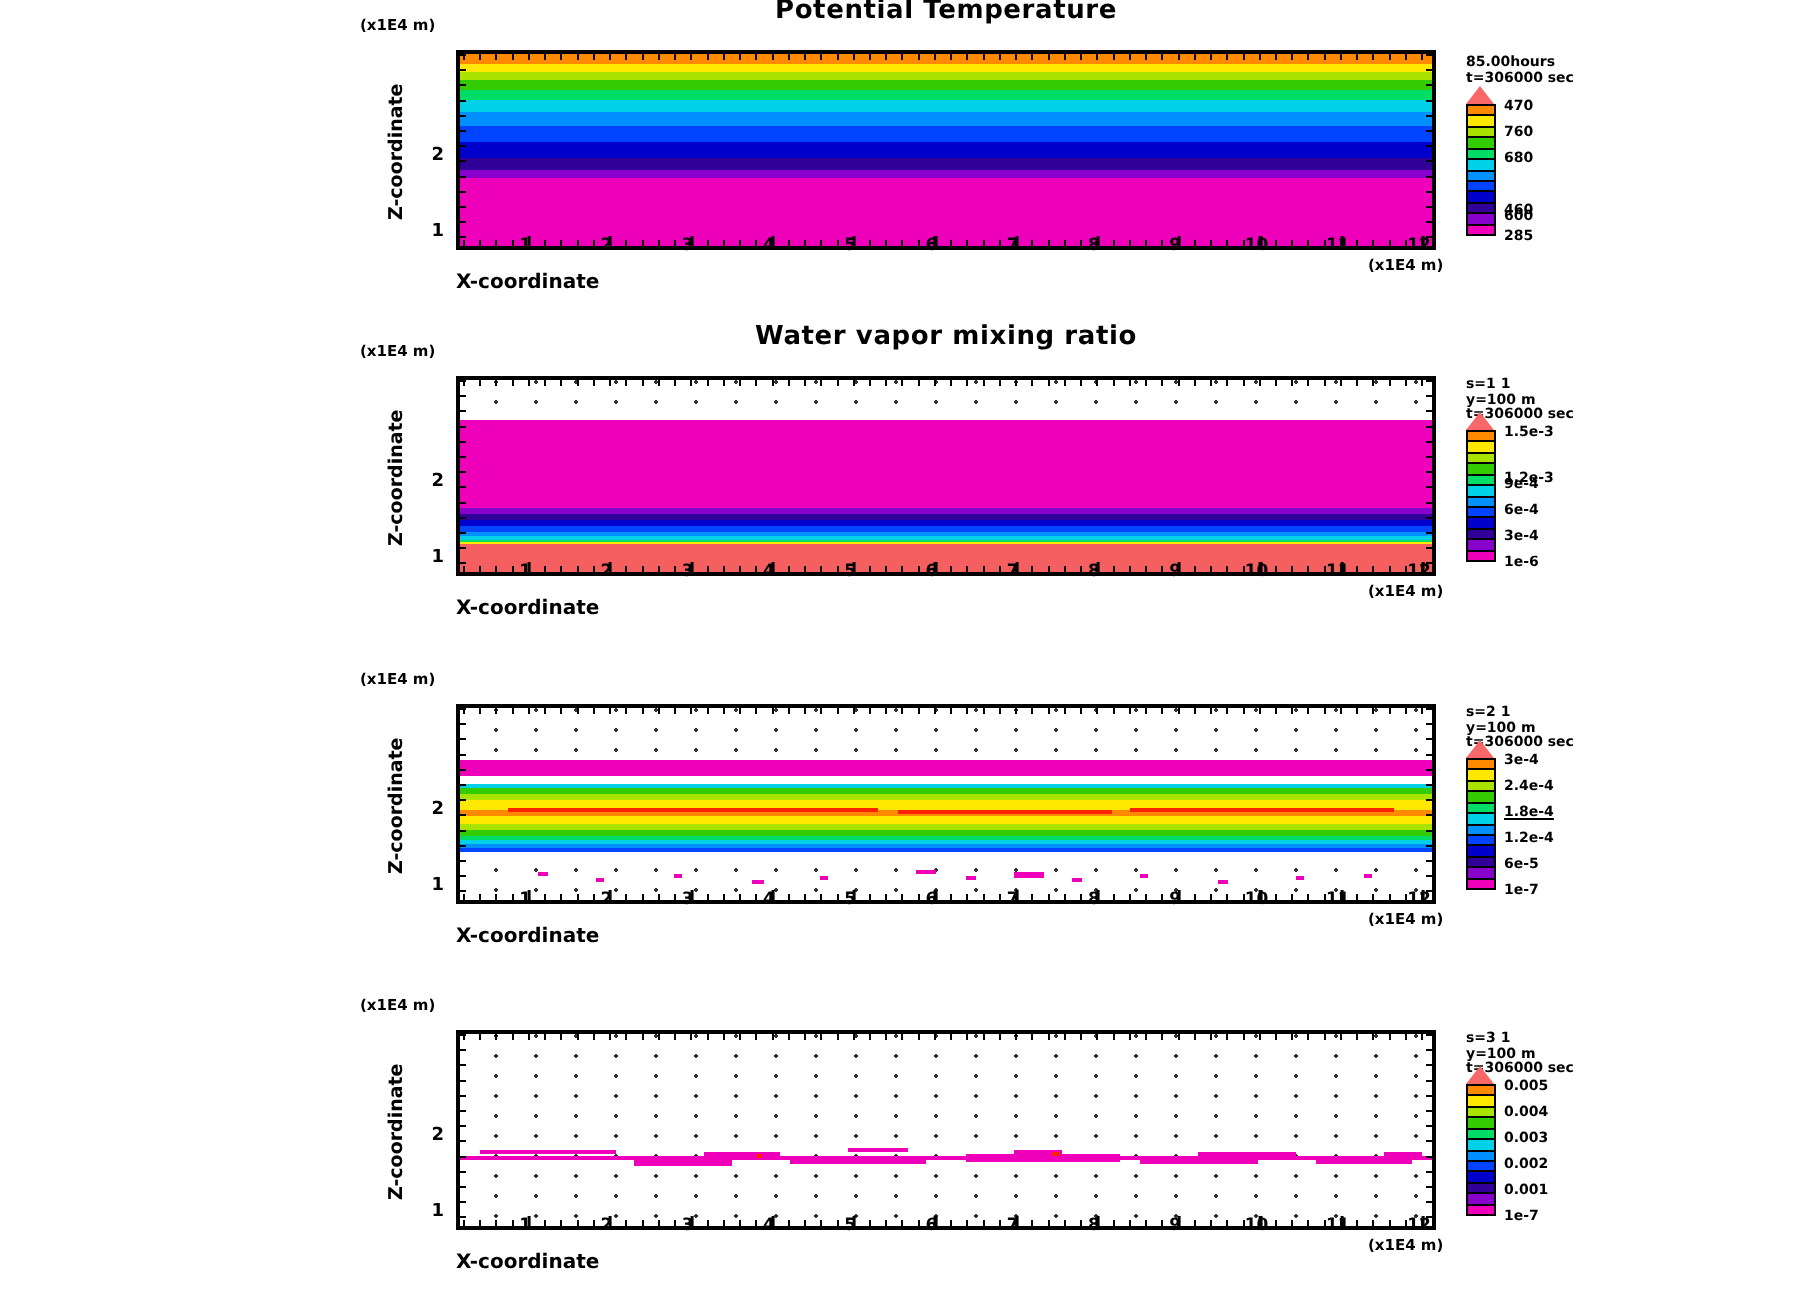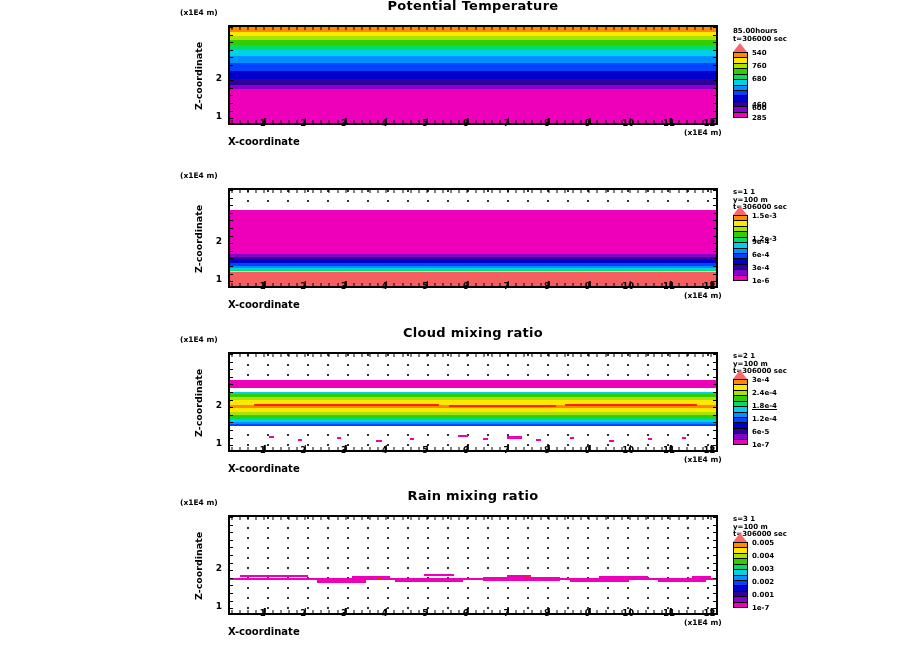--- a/index.html
+++ b/index.html
@@ -108,29 +108,30 @@
         <div class="cseg" style="background: rgb(51, 204, 0);"></div>
         <div class="cseg" style="background: rgb(0, 221, 102);"></div>
         <div class="cseg" style="background: rgb(0, 208, 232);"></div>
         <div class="cseg" style="background: rgb(0, 144, 255);"></div>
         <div class="cseg" style="background: rgb(0, 68, 255);"></div>
         <div class="cseg" style="background: rgb(0, 0, 204);"></div>
         <div class="cseg" style="background: rgb(48, 0, 153);"></div>
         <div class="cseg" style="background: rgb(136, 0, 204);"></div>
         <div class="cseg" style="background: rgb(238, 0, 187);"></div>
       </div>
-      <div class="clabel" style="top: 49px;">540</div>
+      <div class="clabel" style="top: 49px;">470</div>
       <div class="clabel" style="top: 62px;">760</div>
       <div class="clabel" style="top: 75px;">680</div>
       <div class="clabel" style="top: 104px;">600</div>
       <div class="clabel" style="top: 101px;">460</div>
       <div class="clabel" style="top: 114px;">285</div>
     </div>
   </div>
 <div class="panel" style="top:163px">
+    <div class="ptitle">Water vapor mixing ratio</div>
     <div class="yunit">(x1E4 m)</div>
     <div class="ylabel">Z-coordinate</div>
     <div class="yticks">
       <div class="ytick" style="top: 48px;">2</div>
       <div class="ytick" style="top: 86px;">1</div>
     </div>
     <div class="frame">
       <div class="plot">
         <div class="band" style="height: 20px; background: transparent;"></div>
         <div class="band" style="height: 44px; background: rgb(238, 0, 187);"></div>
@@ -187,21 +188,20 @@
       </div>
       <div class="clabel" style="top: 49px;">1.5e-3</div>
       <div class="clabel" style="top: 72px;">1.2e-3</div>
       <div class="clabel" style="top: 75px;">9e-4</div>
       <div class="clabel" style="top: 88px;">6e-4</div>
       <div class="clabel" style="top: 101px;">3e-4</div>
       <div class="clabel" style="top: 114px;">1e-6</div>
     </div>
   </div>
 <div class="panel" style="top:327px">
-    <div class="ptitle">Cloud mixing ratio</div>
     <div class="yunit">(x1E4 m)</div>
     <div class="ylabel">Z-coordinate</div>
     <div class="yticks">
       <div class="ytick" style="top: 48px;">2</div>
       <div class="ytick" style="top: 86px;">1</div>
     </div>
     <div class="frame">
       <div class="plot">
         <div class="band" style="height: 26px; background: transparent;"></div>
         <div class="band" style="height: 8px; background: rgb(238, 0, 187);"></div>
@@ -279,21 +279,20 @@
       </div>
       <div class="clabel" style="top: 49px;">3e-4</div>
       <div class="clabel" style="top: 62px;">2.4e-4</div>
       <div class="clabel" style="top: 75px; text-decoration: underline;">1.8e-4</div>
       <div class="clabel" style="top: 88px;">1.2e-4</div>
       <div class="clabel" style="top: 101px;">6e-5</div>
       <div class="clabel" style="top: 114px;">1e-7</div>
     </div>
   </div>
 <div class="panel" style="top:490px">
-    <div class="ptitle">Rain mixing ratio</div>
     <div class="yunit">(x1E4 m)</div>
     <div class="ylabel">Z-coordinate</div>
     <div class="yticks">
       <div class="ytick" style="top: 48px;">2</div>
       <div class="ytick" style="top: 86px;">1</div>
     </div>
     <div class="frame">
       <div class="plot">
         <div class="band" style="height: 100px; background: transparent;"></div>
       </div>

